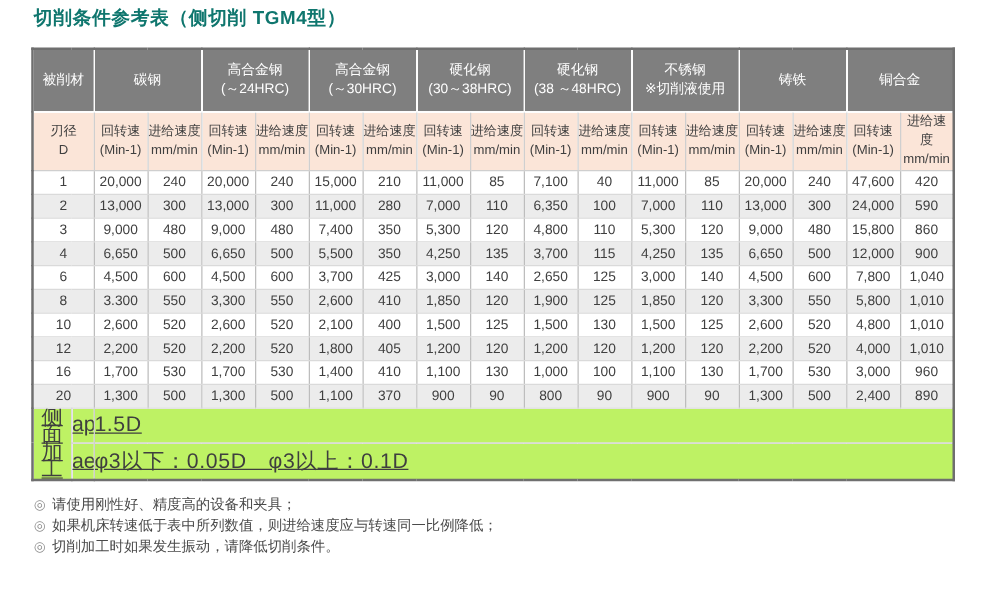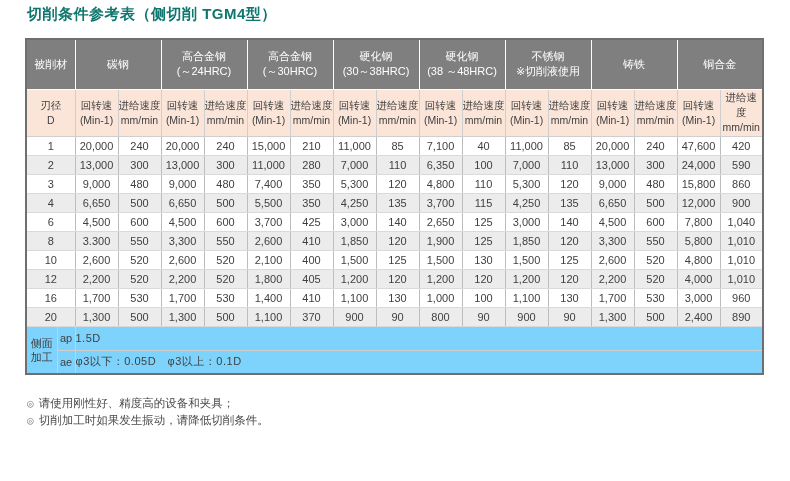--- a/index.html
+++ b/index.html
@@ -43,33 +43,34 @@
   
   tbody.data td {
     font-size: 11px; height: 19px;
     background: #ffffff;
     border: 1px solid;
     border-color: #dadada #bdbdbd;
   }
   tbody.data tr.alt td { background: #ECECEC; }
   
   tbody.side td {
-    background: #7dd3fc;
-    font-size: 11px; height: 24px;
+    background: #bef264;
+    font-size: 17px; height: 24px;
     border: 1px solid #cfcfcf;
+    text-decoration: underline;
   }
   tbody.side tr:first-child td { border-top: 1px solid #9a9a9a; }
   td.side-label { font-size: 11px; line-height: 14px; }
   td.pval { text-align: left; letter-spacing: 0.5px; }
   
   ul.notes {
     position: absolute; left: 27px; top: 396px;
     margin: 0; padding: 0; list-style: none;
     width: 760px;
-    font-size: 11.5px; color: #4a4a4a; font-family: Liberation Mono, monospace;
+    font-size: 11.5px; color: #4a4a4a;
   }
   ul.notes li { line-height: 16.8px; white-space: nowrap; }
   ul.notes .marker { color: #8c8c8c; margin-right: 5px; font-size: 11px; }
 </style>
 </head>
 <body>
 
 <h1 class="page-title">切削条件参考表（侧切削 TGM4型）</h1>
 
 <table class="ref-table">
@@ -404,14 +405,15 @@
     <tr>
       <td>ae</td>
       <td colspan="16" class="pval">φ3以下：0.05D　φ3以上：0.1D</td>
     </tr>
   </tbody>
 </table>
 
 <ul class="notes">
 
 <li><span class="marker">◎</span><span>请使用刚性好、精度高的设备和夹具；</span></li>
+    <li><span class="marker">◎</span><span>如果机床转速低于表中所列数值，则进给速度应与转速同一比例降低；</span></li>
     <li><span class="marker">◎</span><span>切削加工时如果发生振动，请降低切削条件。</span></li>
   </ul>
 
 </body></html>

